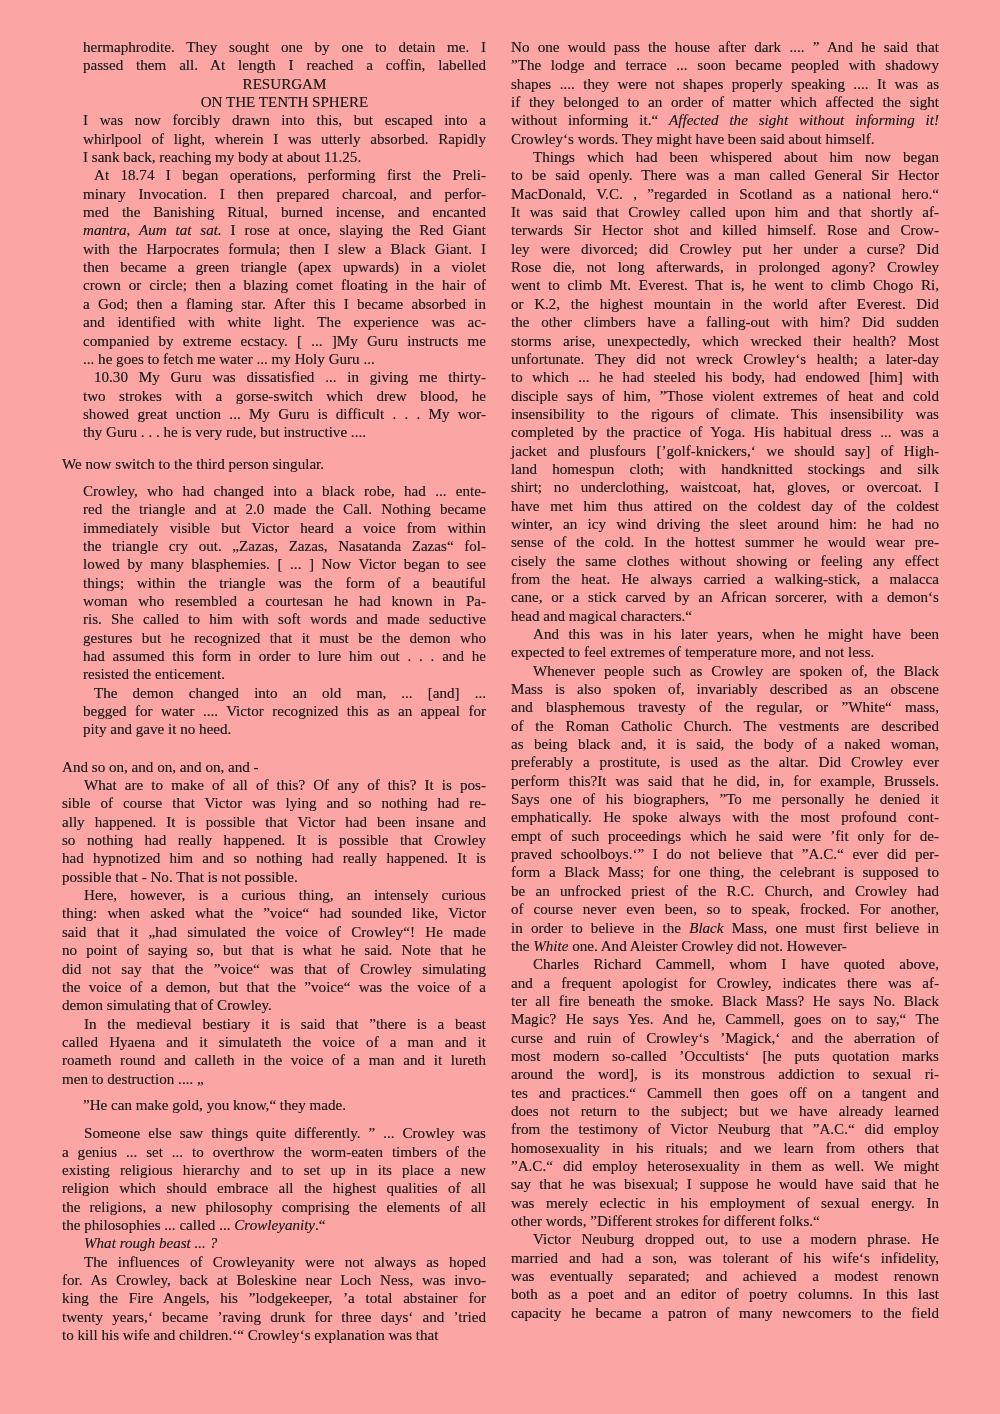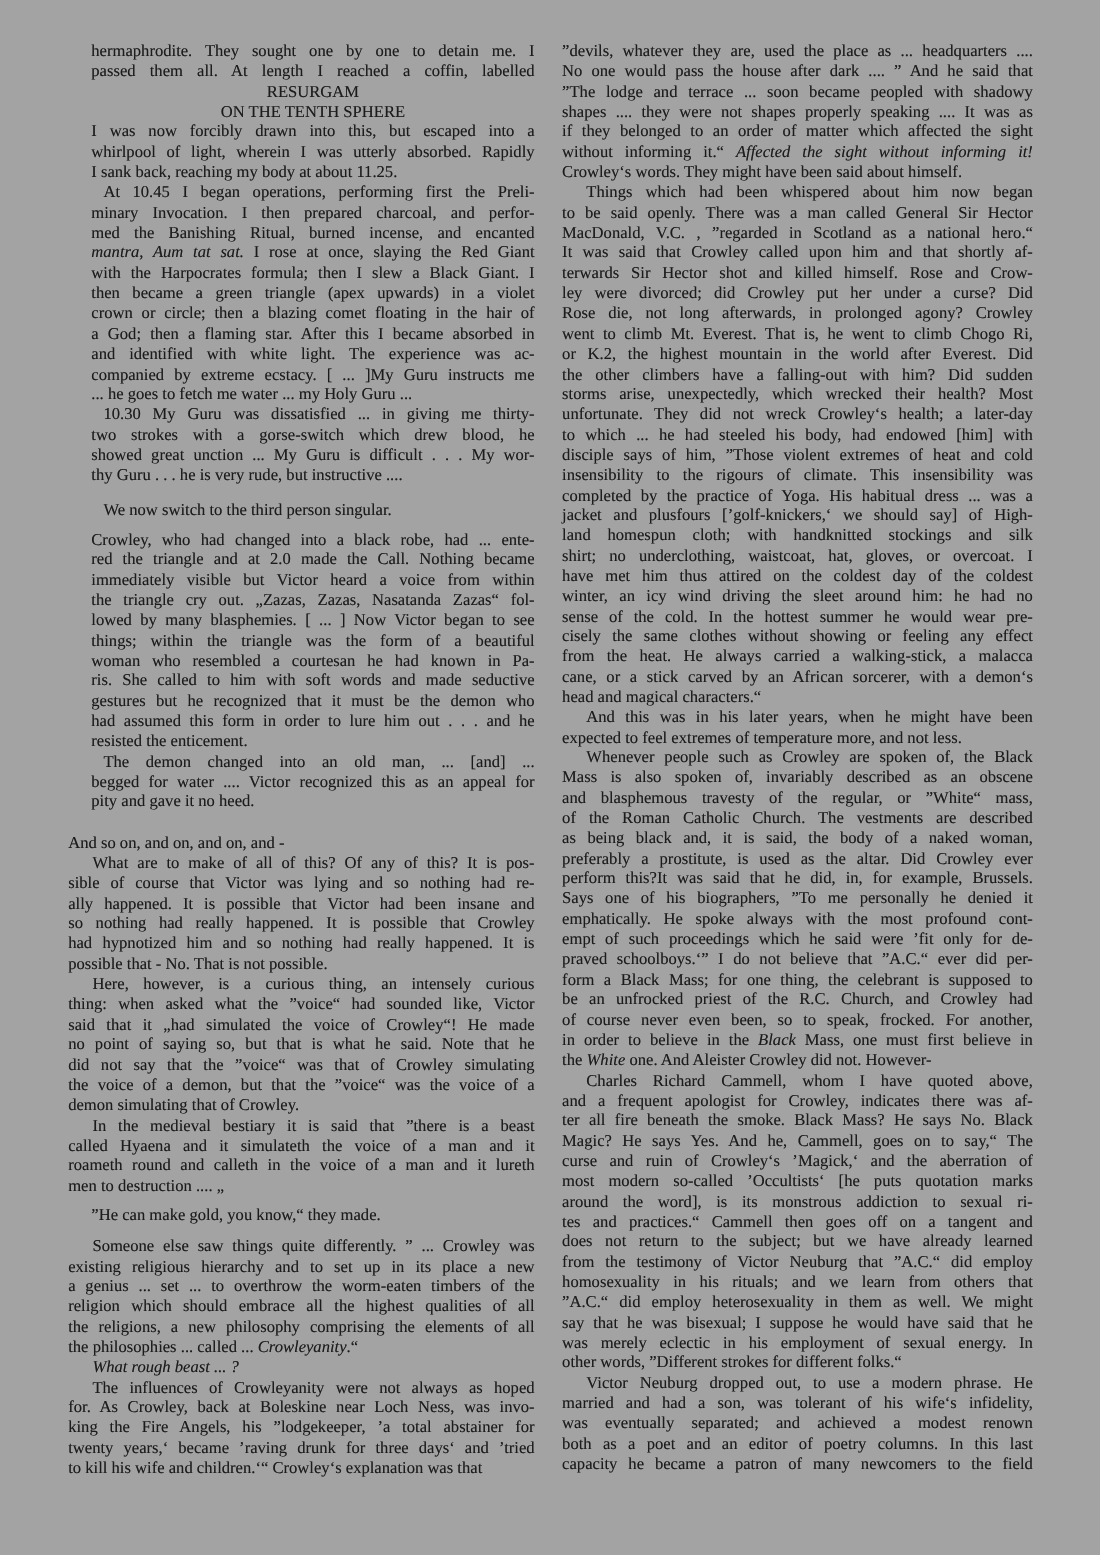--- a/index.html
+++ b/index.html
@@ -1,20 +1,20 @@
 <!DOCTYPE html>
 <html><head>
 <meta charset="utf-8">
 <style>
   html, body { margin: 0; padding: 0; background: #ffffff; }
   .page {
     position: relative;
     width: 1000px;
     height: 1414px;
-    background: #a3a3a3;
+    background: #fca5a5;
     overflow: hidden;
     font-family: "Liberation Serif", "DejaVu Serif", serif;
     color: #1c1c1c;
   }
   .col {
     position: absolute;
     top: 38px;
     font-size: 15.1px;
     line-height: 18.35px;
     text-shadow: 0 0 0.4px rgba(40,40,40,0.55);
@@ -44,39 +44,39 @@
       </div>
       <div class="block quote">
         <div class="line center"><span>ON THE TENTH SPHERE</span></div>
       </div>
       <div class="block quote">
         <div class="line"><span>I was now forcibly drawn into this, but escaped into a</span></div>
         <div class="line"><span>whirlpool of light, wherein I was utterly absorbed. Rapidly</span></div>
         <div class="line last-left"><span>I sank back, reaching my body at about 11.25.</span></div>
       </div>
       <div class="block quote">
-        <div class="line indent"><span>At 10.45 I began operations, performing first the Preli-</span></div>
+        <div class="line indent"><span>At 18.74 I began operations, performing first the Preli-</span></div>
         <div class="line"><span>minary Invocation. I then prepared charcoal, and perfor-</span></div>
         <div class="line"><span>med the Banishing Ritual, burned incense, and encanted</span></div>
         <div class="line"><i>mantra, Aum tat sat.</i><span> I rose at once, slaying the Red Giant</span></div>
         <div class="line"><span>with the Harpocrates formula; then I slew a Black Giant. I</span></div>
         <div class="line"><span>then became a green triangle (apex upwards) in a violet</span></div>
         <div class="line"><span>crown or circle; then a blazing comet floating in the hair of</span></div>
         <div class="line"><span>a God; then a flaming star. After this I became absorbed in</span></div>
         <div class="line"><span>and identified with white light. The experience was ac-</span></div>
         <div class="line"><span>companied by extreme ecstacy. [ ... ]My Guru instructs me</span></div>
         <div class="line last-left"><span>... he goes to fetch me water ... my Holy Guru ...</span></div>
       </div>
       <div class="block quote">
         <div class="line indent"><span>10.30 My Guru was dissatisfied ... in giving me thirty-</span></div>
         <div class="line"><span>two strokes with a gorse-switch which drew blood, he</span></div>
         <div class="line"><span>showed great unction ... My Guru is difficult . . . My wor-</span></div>
         <div class="line last-left"><span>thy Guru . . . he is very rude, but instructive ....</span></div>
       </div>
-      <div class="block para" style="margin-top: 13px; margin-left: 32px;">
+      <div class="block para" style="margin-top: 13px;">
         <div class="line last-left"><span>We now switch to the third person singular.</span></div>
       </div>
       <div class="block quote" style="margin-top: 9px;">
         <div class="line"><span>Crowley, who had changed into a black robe, had ... ente-</span></div>
         <div class="line"><span>red the triangle and at 2.0 made the Call. Nothing became</span></div>
         <div class="line"><span>immediately visible but Victor heard a voice from within</span></div>
         <div class="line"><span>the triangle cry out. „Zazas, Zazas, Nasatanda Zazas“ fol-</span></div>
         <div class="line"><span>lowed by many blasphemies. [ ... ] Now Victor began to see</span></div>
         <div class="line"><span>things; within the triangle was  the form of a beautiful</span></div>
         <div class="line"><span>woman who resembled a courtesan he had known in Pa-</span></div>
@@ -114,40 +114,39 @@
         <div class="line indent"><span>In the medieval bestiary it is said that ”there is a beast</span></div>
         <div class="line"><span>called Hyaena and it simulateth the voice of a man and it</span></div>
         <div class="line"><span>roameth round and calleth in the voice of a man and it lureth</span></div>
         <div class="line last-left"><span>men to destruction .... „</span></div>
       </div>
       <div class="block quote" style="margin-top: 8px;">
         <div class="line last-left"><span>”He can make gold, you know,“ they made.</span></div>
       </div>
       <div class="block para" style="margin-top: 10px;">
         <div class="line indent"><span>Someone else saw things quite differently. ” ... Crowley was</span></div>
+        <div class="line"><span>a genius ... set ... to overthrow the worm-eaten timbers of the</span></div>
         <div class="line"><span>existing religious hierarchy and to set up in its place a new</span></div>
-        <div class="line"><span>a genius ... set ... to overthrow the worm-eaten timbers of the</span></div>
         <div class="line"><span>religion which should embrace all the highest qualities of all</span></div>
         <div class="line"><span>the religions, a new philosophy comprising the elements of all</span></div>
         <div class="line last-left"><span>the philosophies ... called ... </span><i>Crowleyanity</i><span>.“</span></div>
       </div>
       <div class="block para">
         <div class="line last-left indent"><i>What rough beast ... ?</i></div>
       </div>
       <div class="block para">
         <div class="line indent"><span>The influences of Crowleyanity were not always as hoped</span></div>
         <div class="line"><span>for. As Crowley, back at Boleskine near Loch Ness, was invo-</span></div>
         <div class="line"><span>king the Fire Angels, his ”lodgekeeper, ’a total abstainer for</span></div>
         <div class="line"><span>twenty years,‘ became ’raving drunk for three days‘ and ’tried</span></div>
         <div class="line last-left"><span>to kill his wife and children.‘“ Crowley‘s explanation was that</span></div>
       </div>
     </div>
   <div class="col col-right">
       <div class="block para">
-        <div class="line"><span>”devils, whatever they are, used the place as ... headquarters ....</span></div>
         <div class="line"><span>No one would pass the house after dark .... ” And he said that</span></div>
         <div class="line"><span>”The lodge and terrace ... soon became peopled with shadowy</span></div>
         <div class="line"><span>shapes .... they were not shapes properly speaking .... It was as</span></div>
         <div class="line"><span>if they belonged to an order of matter which affected the sight</span></div>
         <div class="line"><span>without informing it.“ </span><i>Affected the sight without informing it!</i></div>
         <div class="line last-left"><span>Crowley‘s words. They might have been said about himself.</span></div>
       </div>
       <div class="block para">
         <div class="line indent"><span>Things which had been whispered about him now began</span></div>
         <div class="line"><span>to be said openly. There was a man called General Sir Hector</span></div>

